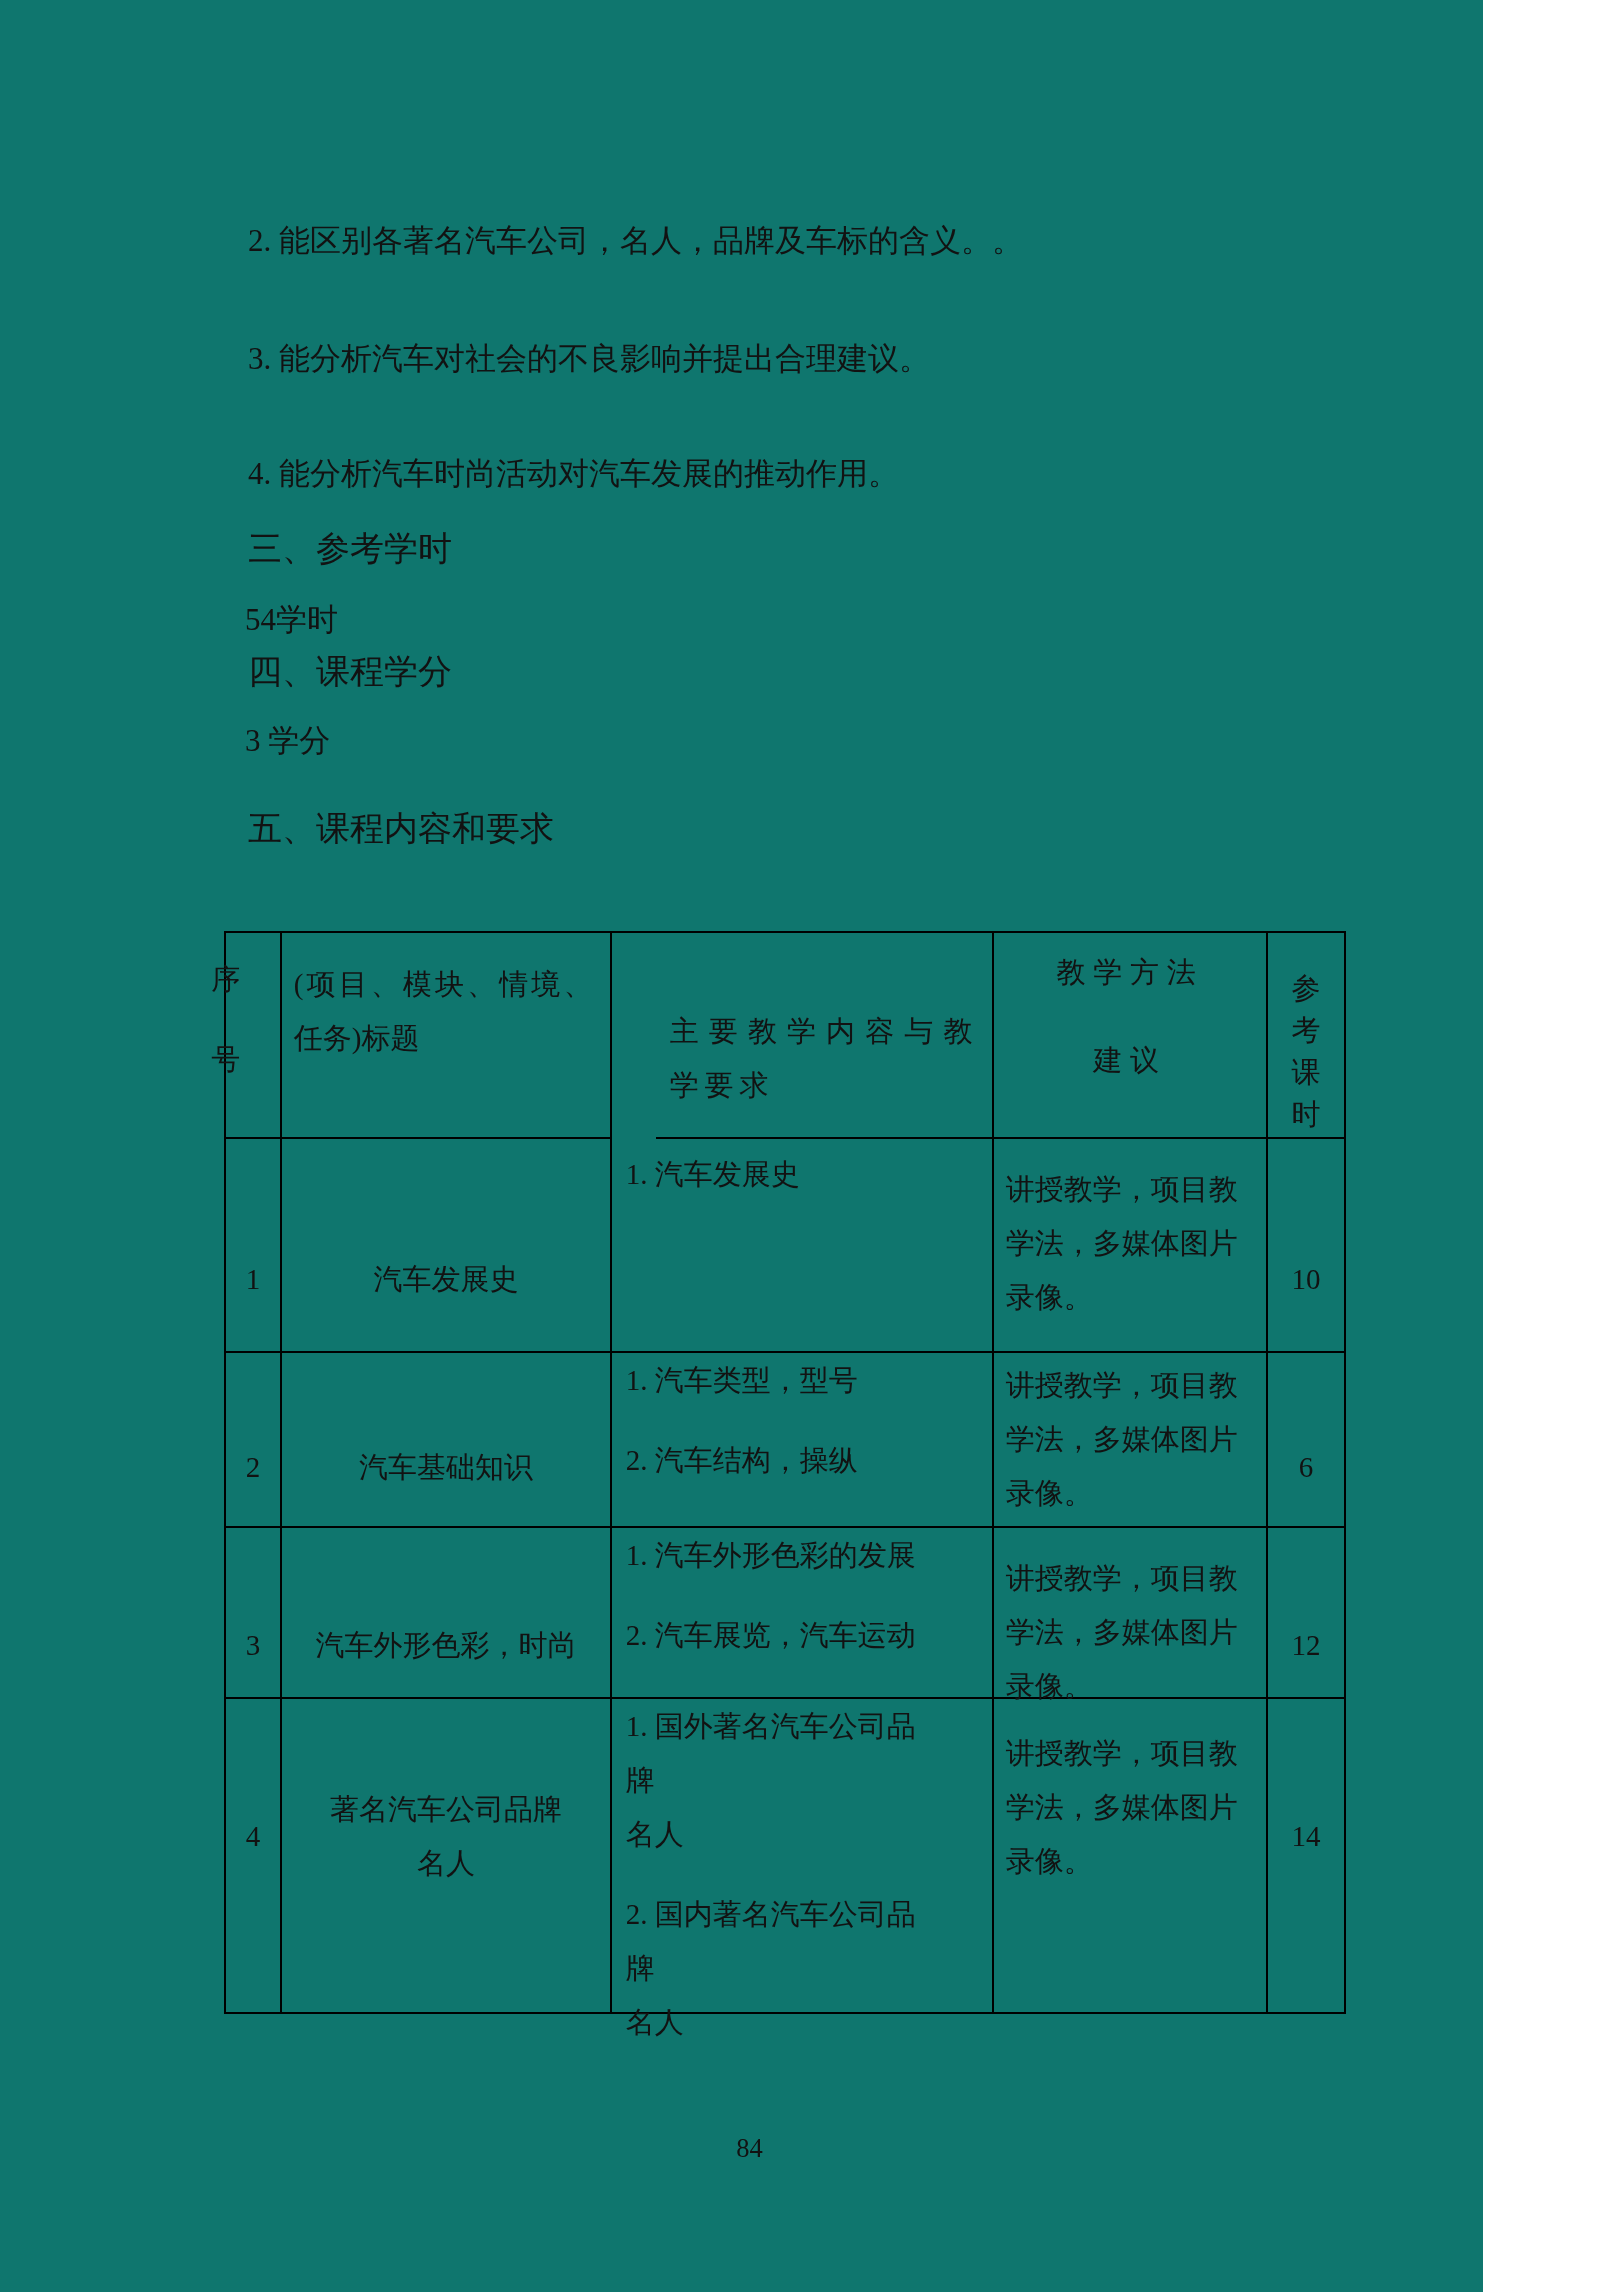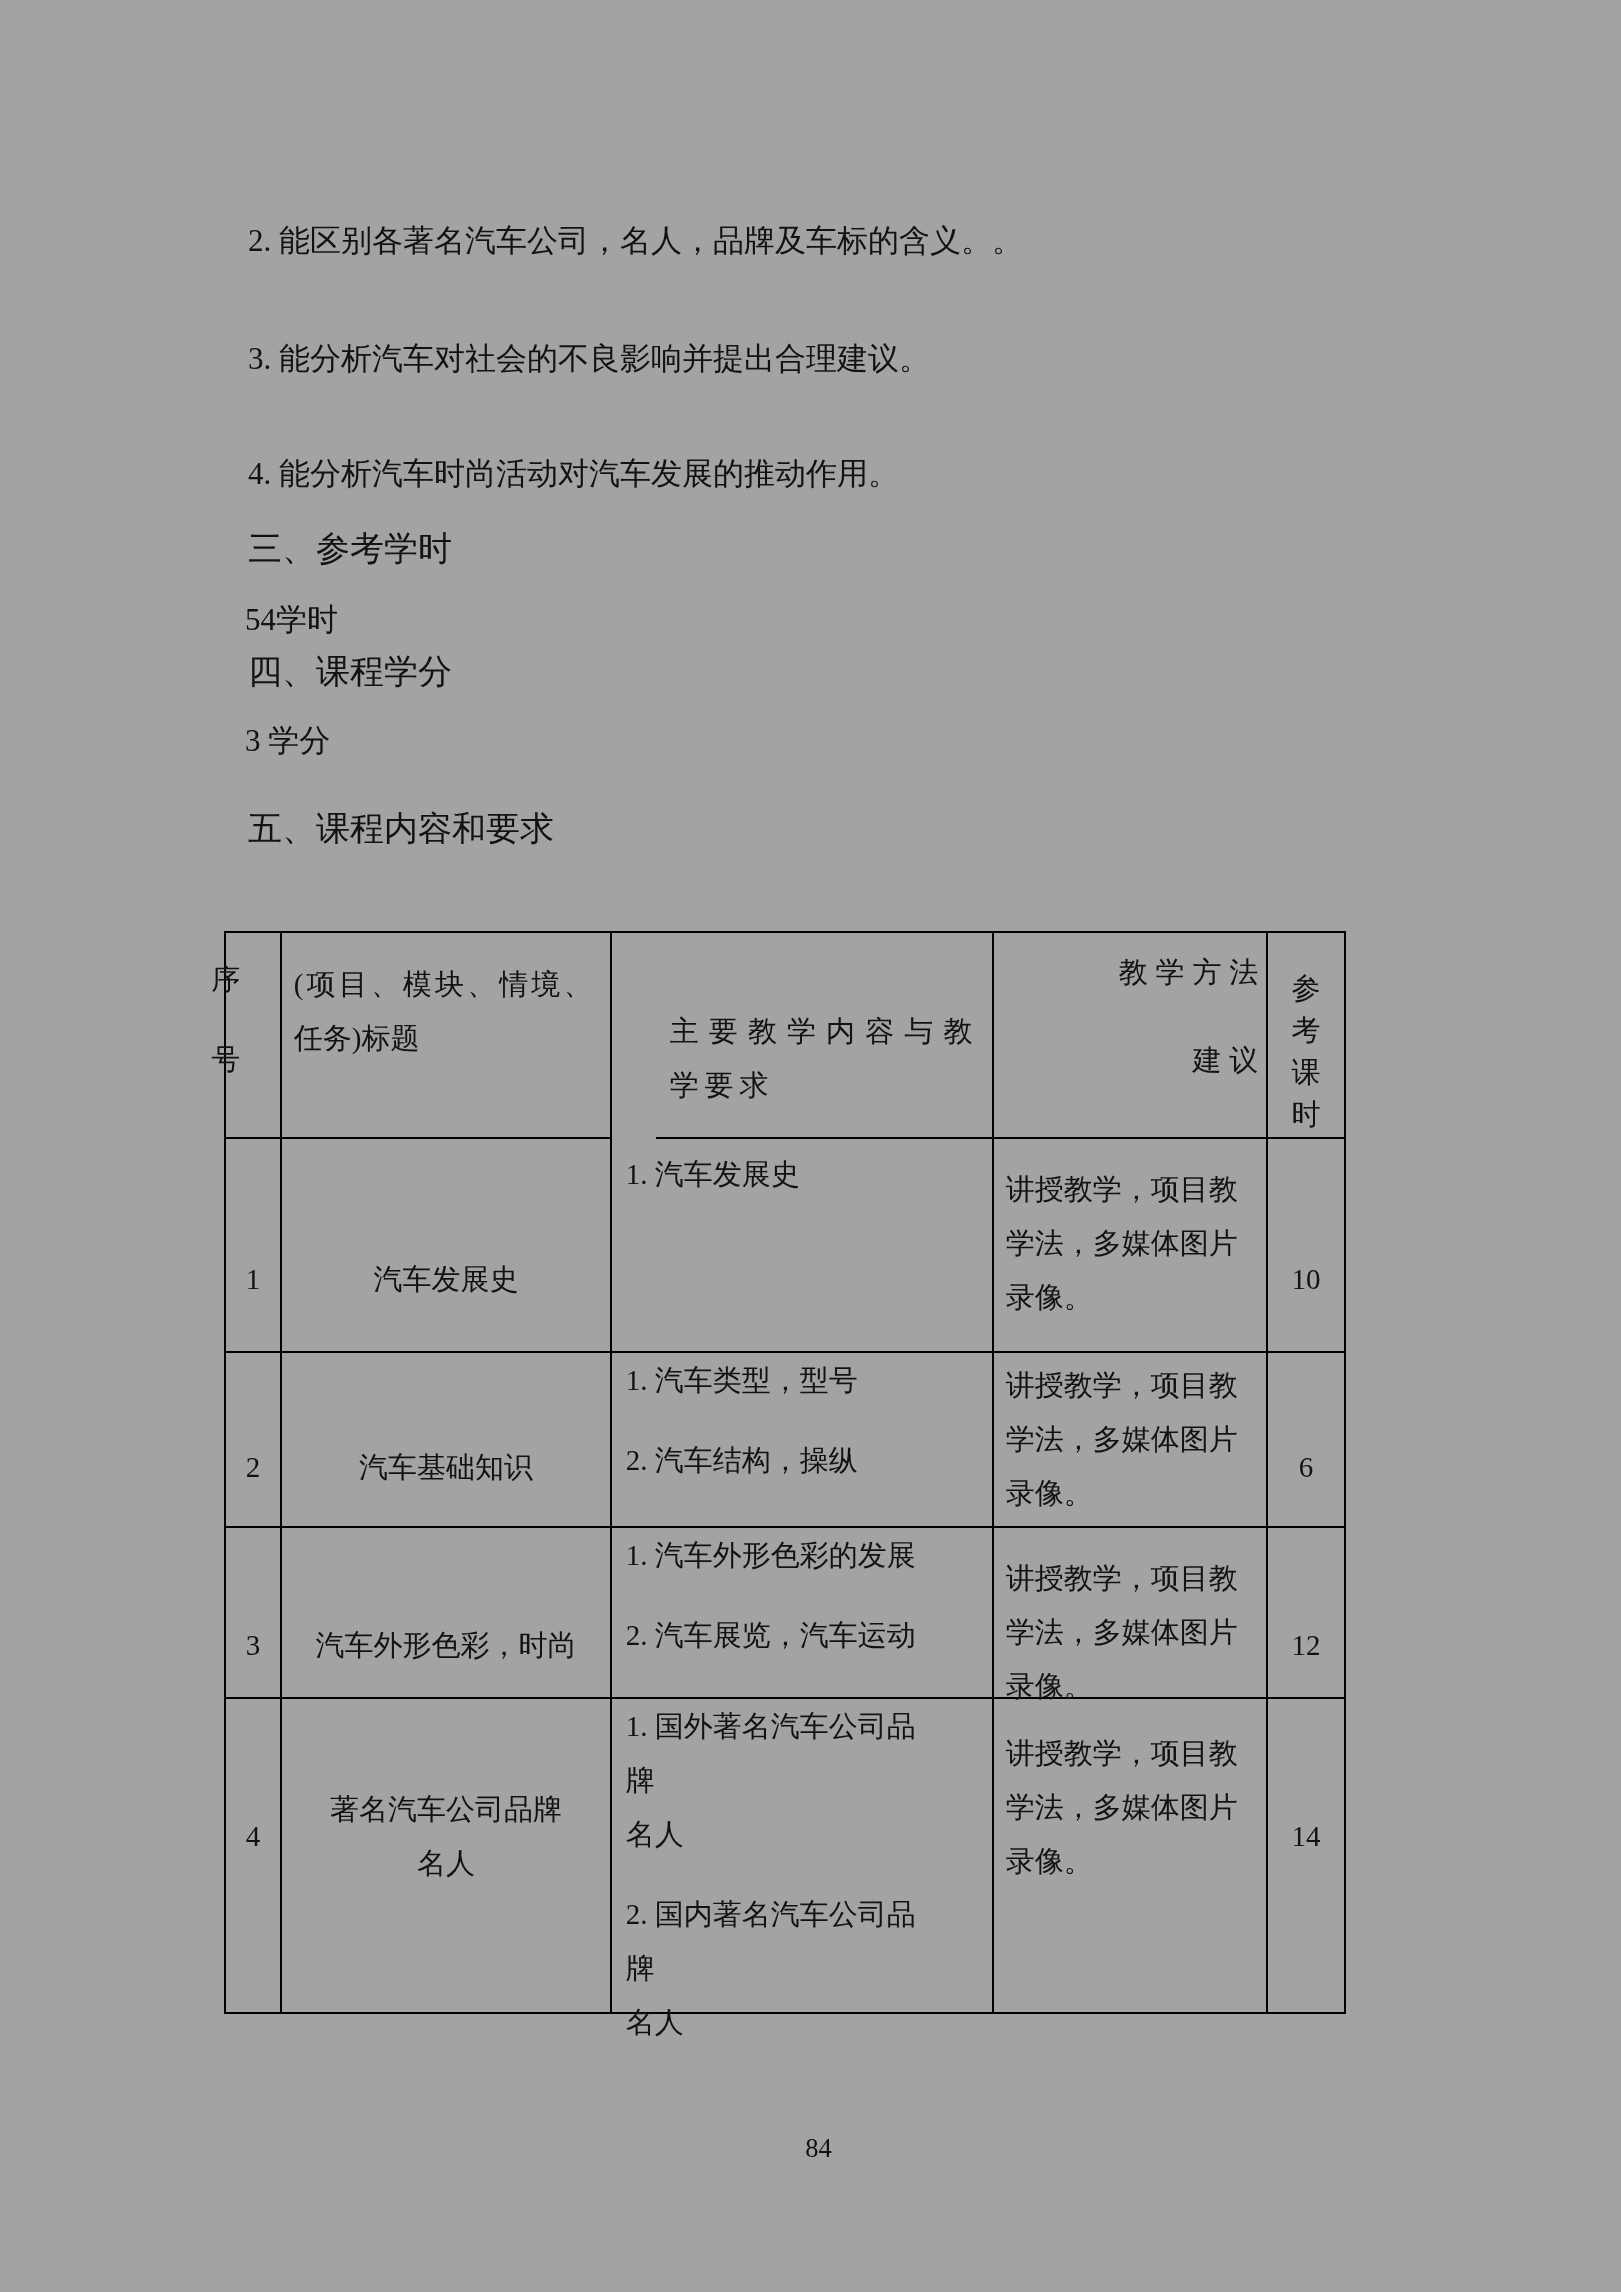--- a/index.html
+++ b/index.html
@@ -1,17 +1,17 @@
 <!DOCTYPE html>
 <html><head>
 <meta charset="utf-8">
 <style>
   html, body { margin: 0; padding: 0; background: #ffffff; }
   .page {
-    position: relative; width: 1621px; height: 2293px; background: #a3a3a3;
+    position: relative; width: 1483px; height: 2293px; background: #0f766e;
     font-family: "Liberation Serif", "DejaVu Serif", serif; color: #121212;
     overflow: hidden;
   }
   .obj { position: absolute; left: 248px; font-size: 31px; line-height: 39px; white-space: nowrap; }
   .hd {
     position: absolute; left: 248px; font-size: 34px; line-height: 43px; font-weight: normal;
     font-family: "Liberation Sans", "DejaVu Sans", sans-serif; white-space: nowrap;
   }
   .bodyline { position: absolute; left: 245px; font-size: 31px; line-height: 39px; white-space: nowrap; }
 
@@ -25,21 +25,21 @@
   }
   .cell { position: relative; box-sizing: border-box; border-right: 2px solid #000; border-bottom: 2.9px solid #000; }
   .cell.lc { border-right: none; }
   .cell.lr { border-bottom: none; }
   .pre { white-space: pre-line; }
 
   
   .seq-chars { position: absolute; left: -16.7px; top: 5.9px; width: 33px; text-align: center; line-height: 80px; }
   .h-title { padding: 23.5px 17.6px 0 11.8px; text-align: justify; }
   .h-content { padding: 71px 13.7px 0 13.7px; letter-spacing: 5.9px; text-align: justify; margin-left: 44px; }
-  .h-method { padding-top: 11.8px; text-align: right; letter-spacing: 7.8px; }
+  .h-method { padding-top: 11.8px; text-align: center; letter-spacing: 7.8px; }
   .h-method .l2 { margin-top: 34px; }
   .h-hours { display: flex; align-items: center; justify-content: center; }
   .h-hours .pre { line-height: 42px; transform: translateY(15.7px); text-align: center; }
 
   
   .c-mid { display: flex; align-items: center; justify-content: center; text-align: center; }
   .c-content { padding: 0 54px 0 13.7px; }
   .c-content .item { margin-bottom: 25.5px; }
   .c-method { padding: 0 9.8px 0 11.8px; }
   .r1.c-mid > div { transform: translateY(34px); }

